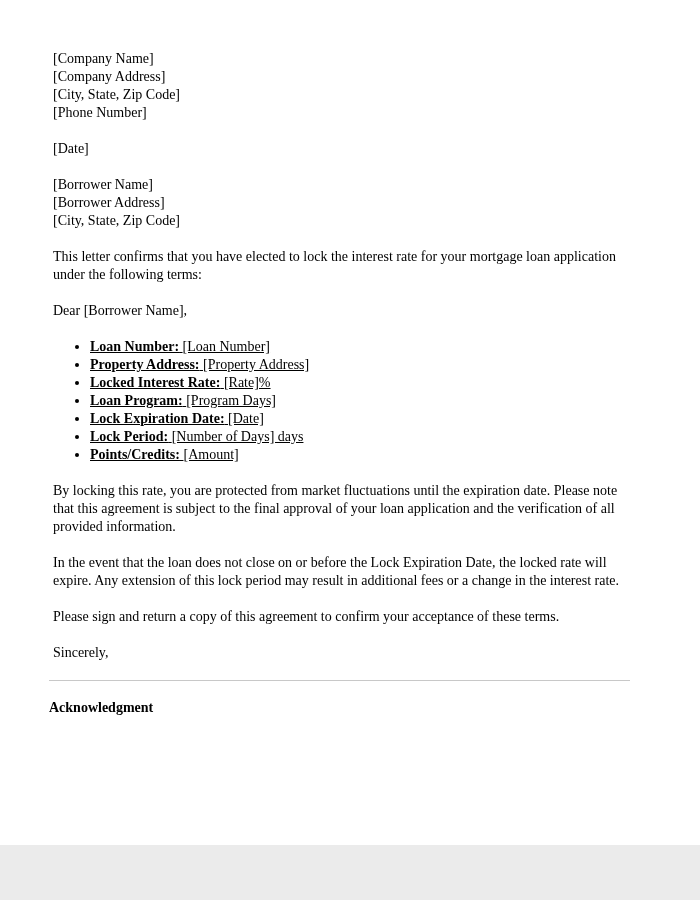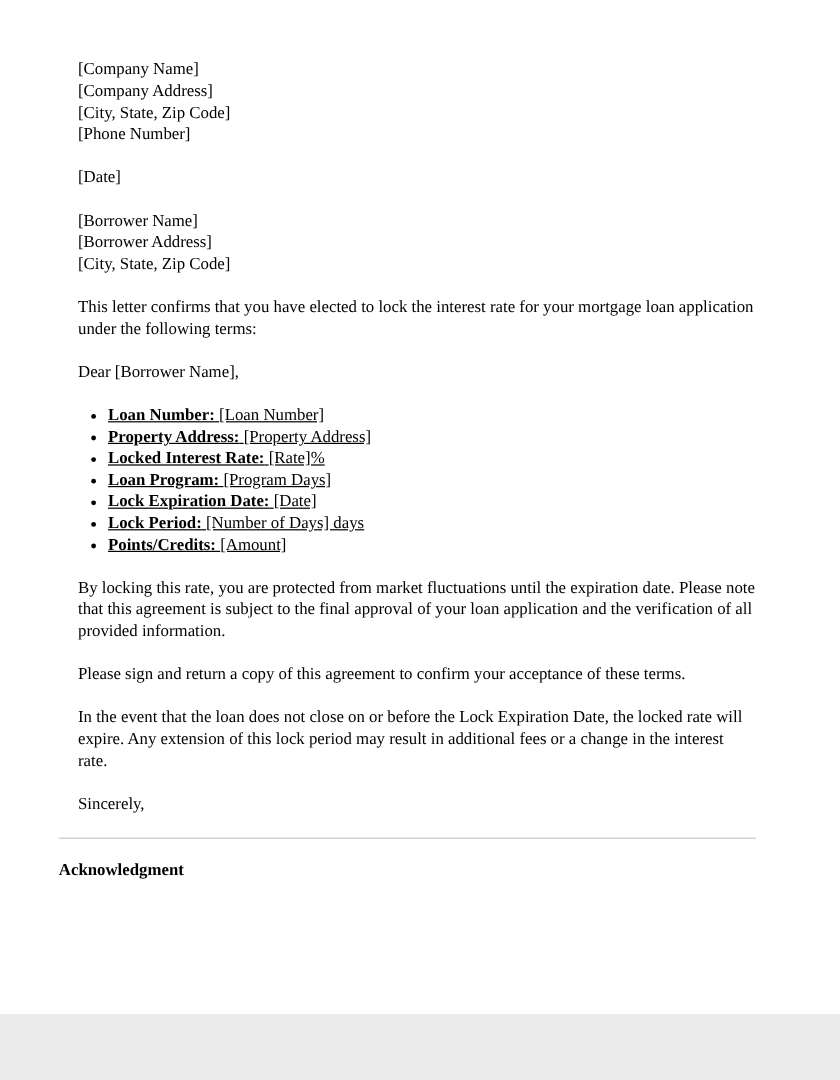--- a/index.html
+++ b/index.html
@@ -22,21 +22,21 @@
   .after-page {
     width: 700px;
     height: 55px;
     background: #ebebeb;
   }
   p, .line, li {
     font-size: 14px;
     line-height: 18px;
     margin: 0;
   }
-  .block { margin: 0 0 18px 16px; }
+  .block { margin: 0 0 18px 4px; }
   .b { font-weight: bold; }
   ul.terms {
     margin: 0 0 18px 0;
     padding-left: 41px;
     list-style-type: disc;
     text-decoration: underline;
   }
   hr.divider {
     border: none;
     border-top: 1px solid #c8c8c8;
@@ -74,23 +74,23 @@
     <li><span class="b">Property Address:</span> <span>[Property Address]</span></li>
     <li><span class="b">Locked Interest Rate:</span> <span>[Rate]%</span></li>
     <li><span class="b">Loan Program:</span> <span>[Program Days]</span></li>
     <li><span class="b">Lock Expiration Date:</span> <span>[Date]</span></li>
     <li><span class="b">Lock Period:</span> <span>[Number of Days] days</span></li>
     <li><span class="b">Points/Credits:</span> <span>[Amount]</span></li>
   </ul>
 
   <p class="block">By locking this rate, you are protected from market fluctuations until the expiration date. Please note that this agreement is subject to the final approval of your loan application and the verification of all provided information.</p>
 
+  <p class="block">In the event that the loan does not close on or before the Lock Expiration Date, the locked rate will expire. Any extension of this lock period may result in additional fees or a change in the interest rate.</p>
+
   <p class="block">Please sign and return a copy of this agreement to confirm your acceptance of these terms.</p>
-
-  <p class="block">In the event that the loan does not close on or before the Lock Expiration Date, the locked rate will expire. Any extension of this lock period may result in additional fees or a change in the interest rate.</p>
 
   <p class="block">Sincerely,</p>
 
 
   <hr class="divider">
 
   <p class="b">Acknowledgment</p>
 
 </div>
 

